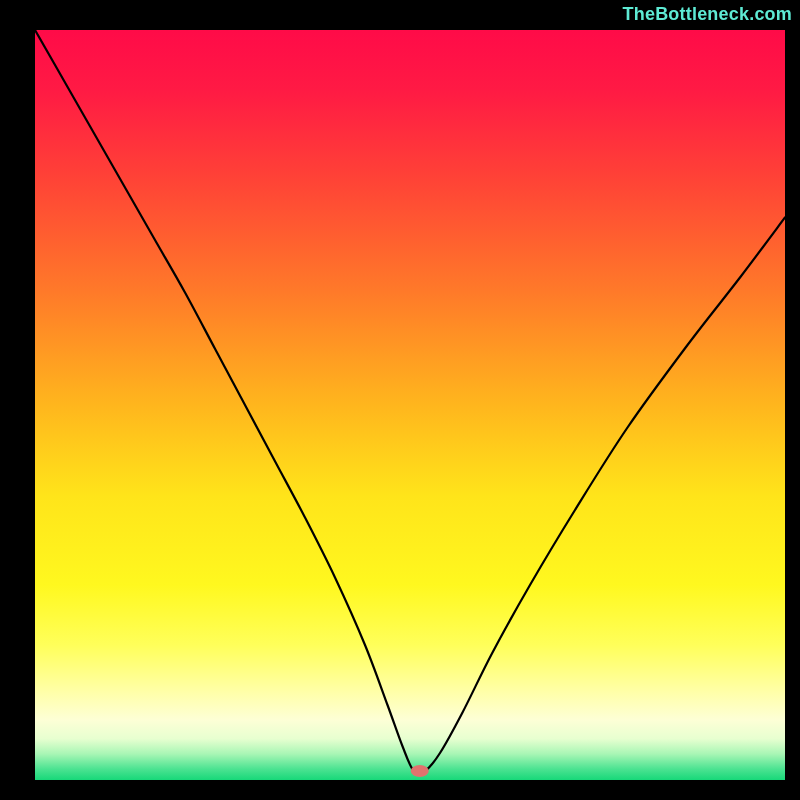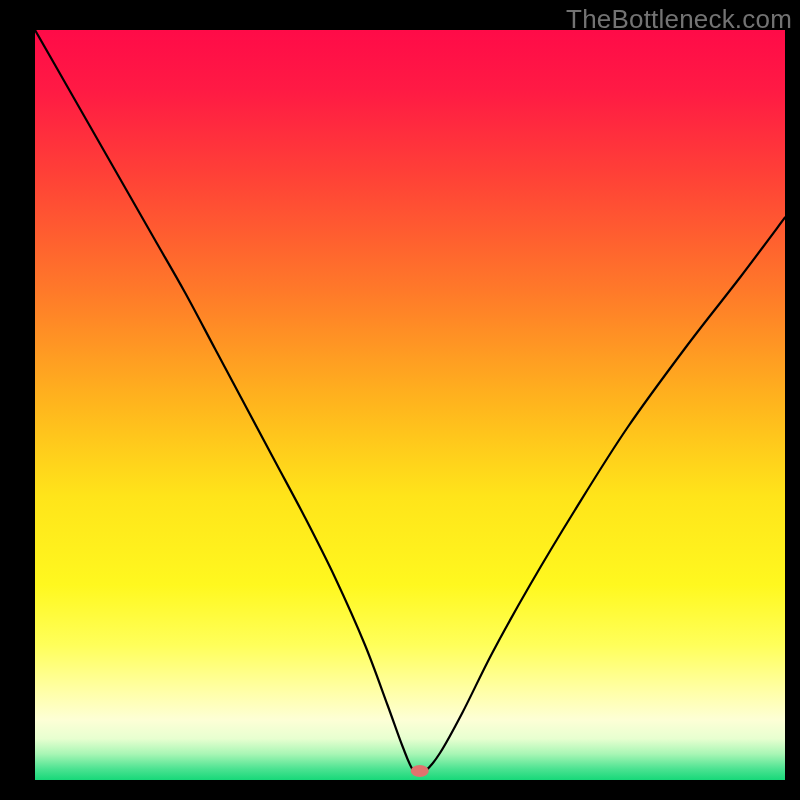--- a/index.html
+++ b/index.html
@@ -14,23 +14,23 @@
   .stage {
     position: relative;
     width: 800px;
     height: 800px;
     background: #000;
   }
   .watermark {
     position: absolute;
     top: 4px;
     right: 8px;
-    color: #737373;
-    font-size: 26px;
-    font-weight: 400;
+    color: #5eead4;
+    font-size: 18px;
+    font-weight: 700;
     letter-spacing: 0.2px;
     z-index: 10;
     user-select: none;
   }
   svg.plot {
     position: absolute;
     left: 0;
     top: 0;
     width: 800px;
     height: 800px;

